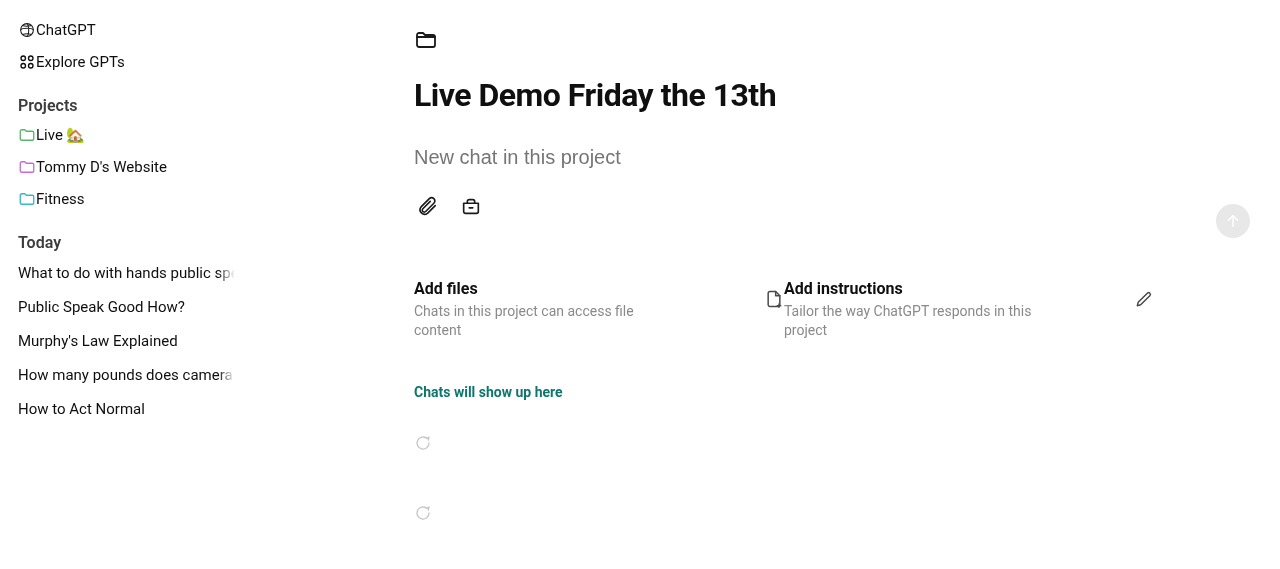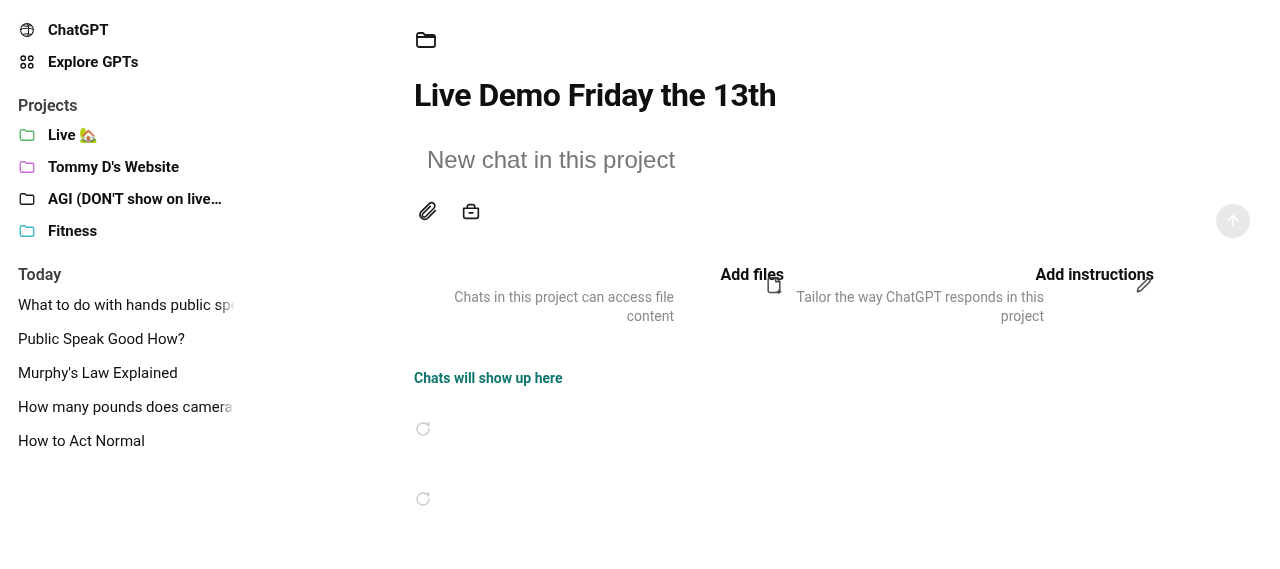--- a/index.html
+++ b/index.html
@@ -17,29 +17,27 @@
   
   .sidebar {
     width: 254px;
     flex-shrink: 0;
     padding: 14px 12px 0 12px;
     overflow: hidden;
   }
   .side-item {
     display: flex;
     align-items: center;
-    gap: 12px;
     padding: 6px 6px;
     border-radius: 8px;
     cursor: pointer;
     font-size: 15px;
     line-height: 20px;
     white-space: nowrap;
     overflow: hidden;
-    font-weight: bold;
   }
   .side-item .icn {
     width: 18px;
     height: 18px;
     display: flex;
     align-items: center;
     justify-content: center;
     flex-shrink: 0;
   }
   .side-item .lbl { overflow: hidden; text-overflow: ellipsis; }
@@ -85,25 +83,24 @@
     letter-spacing: -0.5px;
     margin: 20px 0 28px 0;
   }
   .compose {
     position: relative;
   }
   .compose-input {
     width: 100%;
     border: none;
     outline: none;
-    font-size: 24px;
+    font-size: 20px;
     color: #9a9a9a;
     padding: 4px 0;
     background: transparent;
-    margin-left: 13px;
   }
   .compose-tools {
     display: flex;
     gap: 18px;
     align-items: center;
     margin-top: 22px;
   }
   .tool-btn {
     width: 26px;
     height: 26px;
@@ -121,22 +118,21 @@
     height: 34px;
     border-radius: 50%;
     background: #e8e8e8;
     display: flex;
     align-items: center;
     justify-content: center;
     color: #ffffff;
   }
   .cards {
     display: flex;
-    margin-top: 39px;
-    text-align: right;
+    margin-top: 58px;
   }
   .card {
     flex: 1;
     position: relative;
     cursor: pointer;
   }
   .card h3 {
     font-size: 16px;
     font-weight: 700;
     margin-bottom: 4px;
@@ -206,28 +202,20 @@
     </span>
     <span class="lbl">Live 🏡</span>
   </div>
   <div class="side-item">
     <span class="icn stroke" style="color:#c86bd6">
       <svg viewBox="0 0 24 24" width="18" height="18">
           <path d="M3 7a2 2 0 0 1 2-2h4l2 2h8a2 2 0 0 1 2 2v8a2 2 0 0 1-2 2H5a2 2 0 0 1-2-2V7z"></path>
         </svg>
     </span>
     <span class="lbl">Tommy D's Website</span>
-  </div>
-  <div class="side-item">
-    <span class="icn stroke" style="color:#1a1a1a">
-      <svg viewBox="0 0 24 24" width="18" height="18">
-          <path d="M3 7a2 2 0 0 1 2-2h4l2 2h8a2 2 0 0 1 2 2v8a2 2 0 0 1-2 2H5a2 2 0 0 1-2-2V7z"></path>
-        </svg>
-    </span>
-    <span class="lbl">AGI (DON'T show on live…</span>
   </div>
   <div class="side-item">
     <span class="icn stroke" style="color:#38b8c7">
       <svg viewBox="0 0 24 24" width="18" height="18">
           <path d="M3 7a2 2 0 0 1 2-2h4l2 2h8a2 2 0 0 1 2 2v8a2 2 0 0 1-2 2H5a2 2 0 0 1-2-2V7z"></path>
         </svg>
     </span>
     <span class="lbl">Fitness</span>
   </div>
 

